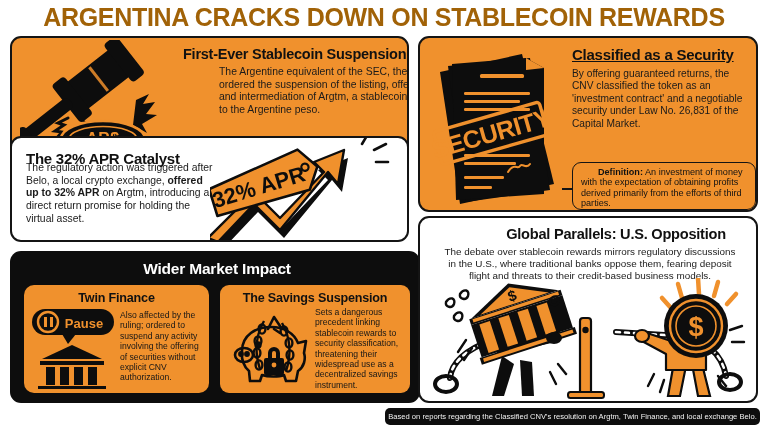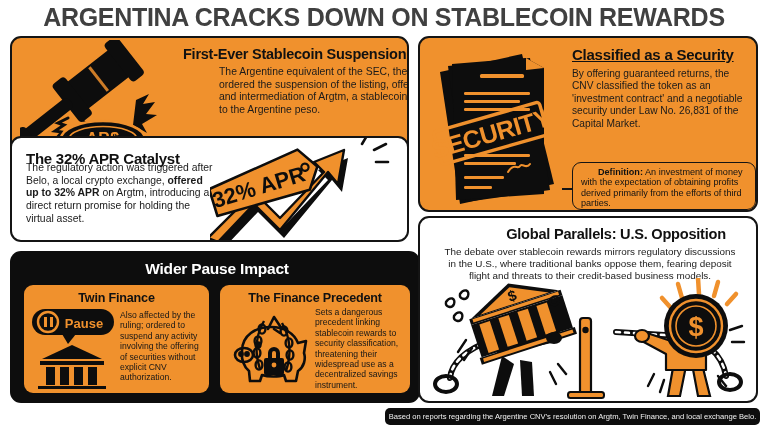--- a/index.html
+++ b/index.html
@@ -6,21 +6,21 @@
   body{
     width:768px;height:429px;background:#ffffff;overflow:hidden;
     font-family:"Liberation Sans","DejaVu Sans",sans-serif;
     -webkit-font-smoothing:antialiased;
   }
   .stage{position:relative;width:768px;height:429px;}
 
   
   .title{
     position:absolute;left:0;top:2px;width:768px;text-align:center;
-    font-size:25px;font-weight:bold;letter-spacing:-0.3px;color:#404040;
+    font-size:25px;font-weight:bold;letter-spacing:-0.3px;color:#a16207;
     line-height:30px;white-space:nowrap;
   }
 
   
   .panel{position:absolute;box-sizing:border-box;border-radius:11px;overflow:hidden;}
   .panel.orange{background:#F0912D;border:2px solid #141414;}
   .panel.white{background:#ffffff;border:2px solid #141414;}
   .panel.dark{background:#0D0D0D;border:2px solid #0D0D0D;}
 
   .p-title{
@@ -39,21 +39,21 @@
   #panel-apr .p-title{position:absolute;left:14px;top:12px;font-size:15px;line-height:18px;}
   #panel-apr .p-body{position:absolute;left:14px;top:24px;width:190px;font-size:10.4px;line-height:12.7px;}
 
   
   #panel-wider{left:10px;top:251px;width:410px;height:152px;}
   #panel-wider .section-title{
     position:absolute;left:0;top:7px;width:410px;text-align:center;
     color:#ffffff;font-size:15.5px;font-weight:bold;letter-spacing:-0.2px;
   }
   .sub-card{position:absolute;box-sizing:border-box;background:#F0912D;border-radius:9px;}
-  #sub-twin{left:12px;top:32px;width:185px;height:108px;}
+  #sub-twin{left:12px;top:32px;width:185px;height:108px;border-radius:10px;}
   #sub-savings{left:208px;top:32px;width:190px;height:108px;}
   .sub-card .sub-title{
     position:absolute;left:0;top:6px;width:100%;text-align:center;
     font-size:12.6px;font-weight:bold;color:#111111;letter-spacing:-0.2px;
   }
   .sub-card .sub-body{
     position:absolute;font-size:8.6px;line-height:10.4px;color:#161616;
   }
   #sub-twin .sub-body{left:96px;top:25px;width:84px;}
   #sub-savings .sub-body{left:95px;top:22px;width:90px;}
@@ -181,21 +181,21 @@
       </svg>
     </div>
 
     <div class="p-title">The 32% APR Catalyst</div>
     <div class="p-body">
       <span>The regulatory action was triggered after Belo, a local crypto exchange, </span><b>offered up to 32% APR</b><span> on Argtm, introducing a direct return promise for holding the virtual asset.</span>
     </div>
   </div>
 
   <div class="panel dark" id="panel-wider">
-    <div class="section-title">Wider Pause Impact</div>
+    <div class="section-title">Wider Market Impact</div>
 
     <div class="sub-card" id="sub-twin">
       <div class="sub-title">Twin Finance</div>
 
       <div class="ill" id="ill-bank-pause">
         <svg viewBox="0 0 88 82" width="88" height="82">
 
           <rect x="2" y="2" width="82" height="26" rx="13" fill="#0D0D0D"></rect>
           <circle cx="18" cy="15" r="10" fill="none" stroke="#F0912D" stroke-width="2.4"></circle>
           <rect x="14" y="10" width="3" height="10" fill="#F0912D"></rect>
@@ -213,21 +213,21 @@
             <rect x="58" y="60" width="9" height="18"></rect>
             <rect x="8" y="79" width="68" height="3"></rect>
           </g>
         </svg>
       </div>
 
       <div class="sub-body">Also affected by the ruling; ordered to suspend any activity involving the offering of securities without explicit CNV authorization.</div>
     </div>
 
     <div class="sub-card" id="sub-savings">
-      <div class="sub-title">The Finance Precedent</div>
+      <div class="sub-title">The Savings Suspension</div>
 
       <div class="ill" id="ill-piggy">
         <svg viewBox="0 0 90 82" width="90" height="82">
           <g fill="none" stroke="#0D0D0D" stroke-width="2.6" stroke-linejoin="round" stroke-linecap="round">
 
             <path d="M18 44 C18 28 32 20 47 20 C60 20 70 26 74 36 L82 34 L80 46 C82 52 80 60 74 64 L72 74 L62 74 L60 68
                      C55 70 44 70 38 68 L36 74 L26 74 L25 64 C20 60 17 52 18 44 Z"></path>
 
             <ellipse cx="20" cy="48" rx="9" ry="7"></ellipse>
             <circle cx="17" cy="47" r="1.6" fill="#0D0D0D"></circle>
@@ -393,16 +393,16 @@
             <line x1="224" y1="96" x2="218" y2="108"></line>
             <line x1="234" y1="102" x2="230" y2="114"></line>
             <line x1="288" y1="98" x2="296" y2="108"></line>
           </g>
         </g>
       </svg>
     </div>
   </div>
 
   <div id="footer">
-    <div class="f-text">Based on reports regarding the Argentine CNV's resolution on Argtm, Twin Finance, and local exchange Belo.</div>
+    <div class="f-text">Based on reports regarding the Classified CNV's resolution on Argtm, Twin Finance, and local exchange Belo.</div>
   </div>
 
 </div>
 
 </body></html>

